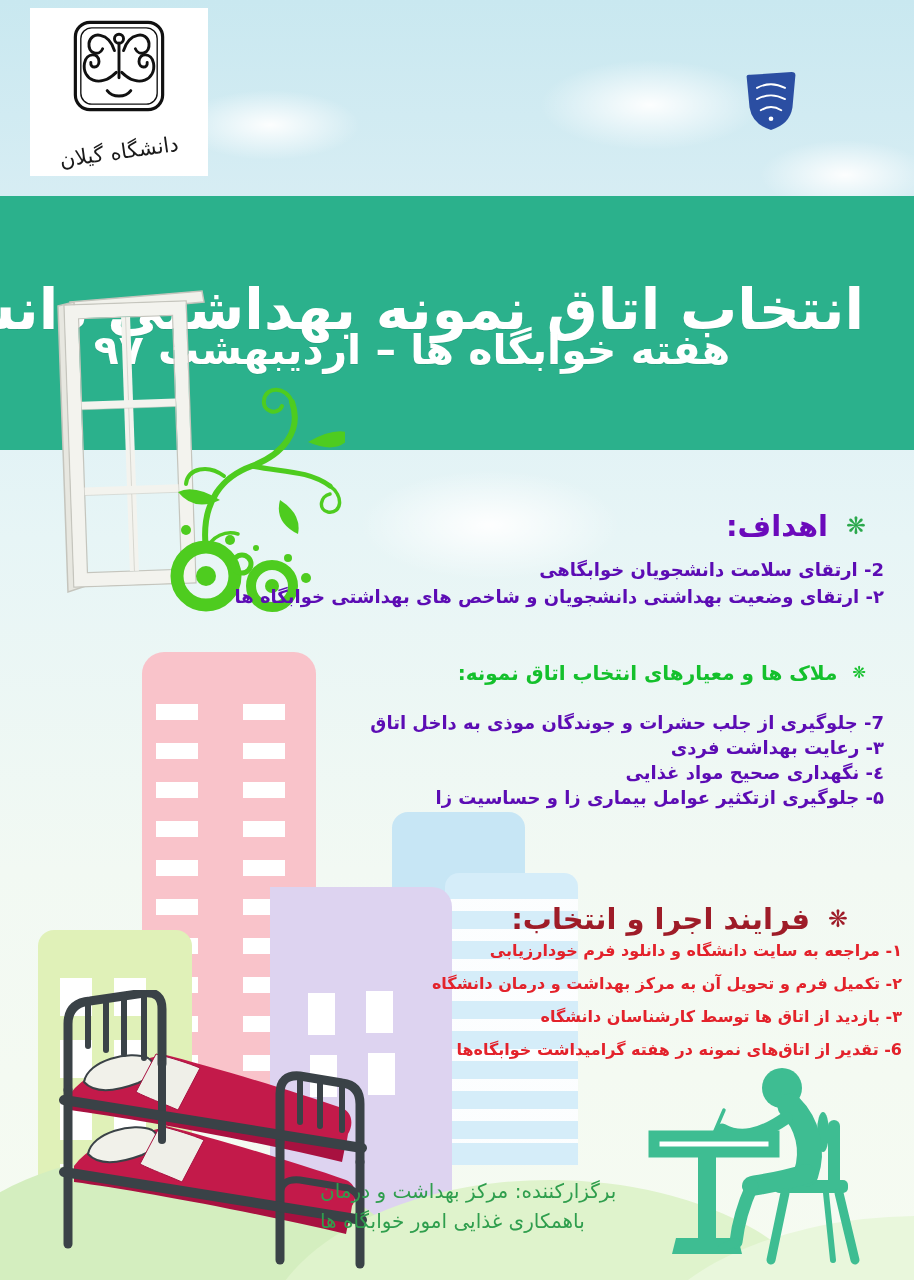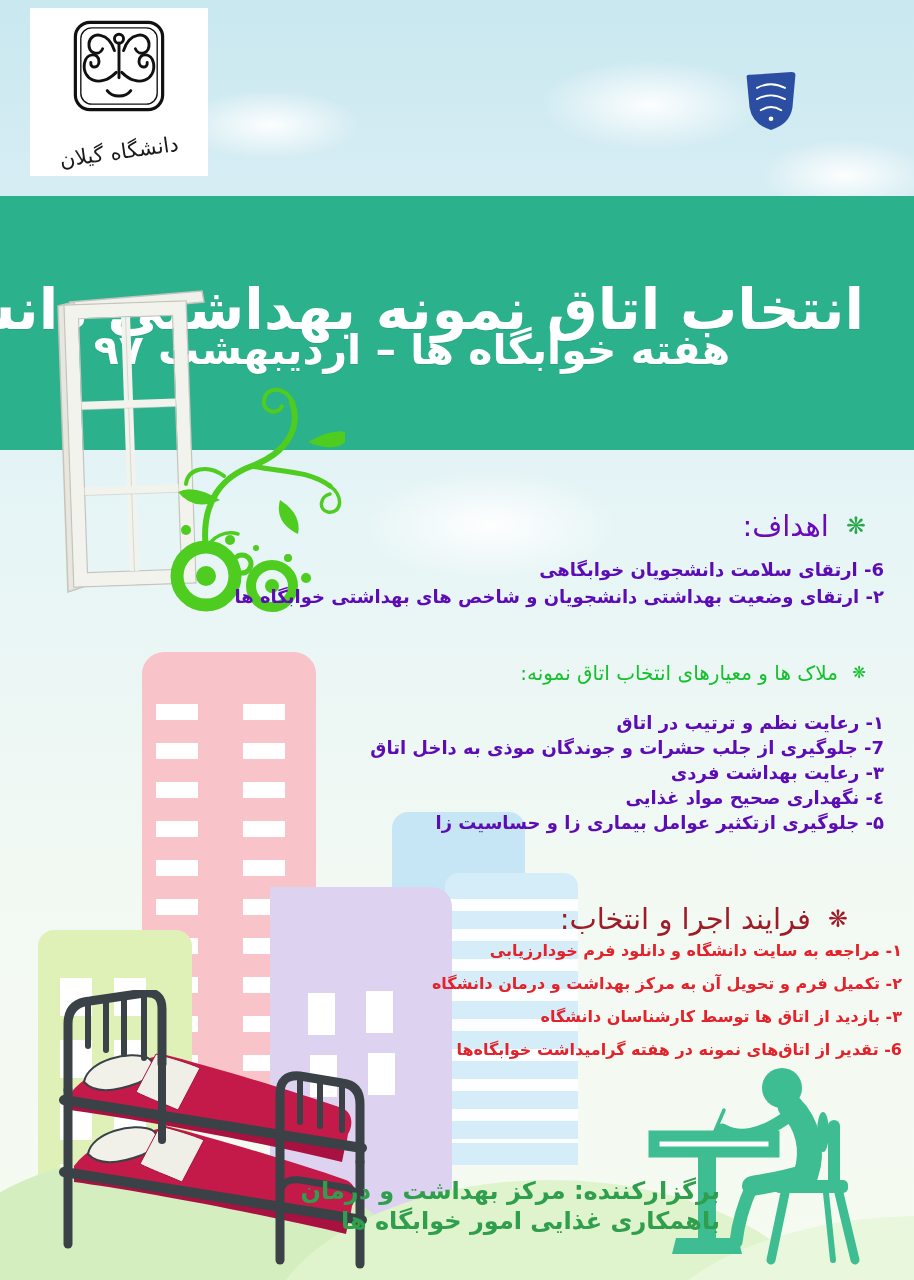--- a/index.html
+++ b/index.html
@@ -38,34 +38,34 @@
   #hill3{left:630px;top:1216px;width:580px;height:320px;background:#E9F7DC;}
   
   .illus{position:absolute;}
   
   .logo-box{position:absolute;left:30px;top:8px;width:178px;height:168px;background:#fff;}
   .logo-caption{position:absolute;left:0;right:0;bottom:12px;text-align:center;font-size:21px;color:#1a1a1a;
     transform:rotate(-8deg);direction:rtl;}
   .ministry{position:absolute;left:666px;top:70px;width:210px;text-align:center;}
   .ministry-lines{margin-top:6px;font-size:10.5px;font-weight:700;color:#2B4EA2;line-height:15px;direction:rtl;}
   
-  .sec-head{position:absolute;direction:rtl;font-weight:400;white-space:nowrap;}
+  .sec-head{position:absolute;direction:rtl;font-weight:700;white-space:nowrap;}
   .sec-head .ast{font-size:.82em;margin-left:8px;vertical-align:2px;}
   .items{position:absolute;direction:rtl;text-align:right;font-weight:700;white-space:nowrap;}
   #goals-head{top:509px;right:48px;font-size:29px;color:#6B0ABB;}
   #goals-head .ast{color:#2BA84C;}
   #goals-items{top:556px;right:30px;font-size:18px;line-height:27px;color:#5C0CB4;}
   #criteria-head{top:661px;right:48px;font-size:20px;color:#14C02C;}
   #criteria-head .ast{color:#14C02C;}
   #criteria-items{top:710px;right:30px;font-size:18px;line-height:25px;color:#5C0CB4;}
   #process-head{top:884px;right:66px;font-size:29px;color:#9E1C28;margin-top:18px;}
   #process-head .ast{color:#9E1C28;}
   #process-items{top:934px;right:12px;font-size:16px;line-height:33px;color:#E3222B;}
-  #footer-block{position:absolute;left:320px;width:400px;top:1176px;text-align:right;direction:rtl;
-    color:#2F9E4D;font-weight:700;font-size:24px;line-height:30px;white-space:nowrap;}
+  #footer-block{position:absolute;left:320px;width:400px;top:1176px;text-align:left;direction:rtl;
+    color:#2F9E4D;font-weight:400;font-size:20px;line-height:30px;white-space:nowrap;}
 </style>
 </head>
 <body>
 
 <div class="poster">
 
   <span class="cloud" style="left:540px;top:60px;width:220px;height:90px;"></span>
   <span class="cloud" style="left:180px;top:90px;width:180px;height:70px;"></span>
   <span class="cloud" style="left:760px;top:140px;width:170px;height:70px;"></span>
   <span class="cloud" style="left:360px;top:470px;width:260px;height:110px;"></span>
@@ -226,30 +226,29 @@
       </g>
       <circle cx="30" cy="52" r="2.5" fill="#FFFFFF"></circle>
     </svg>
   </div>
 
   <div class="sec-head" id="goals-head">
     <span class="ast">❋</span>
     <span>اهداف:</span>
   </div>
   <div class="items" id="goals-items">
-    <div>6- ارتقای سلامت دانشجویان خوابگاهی</div>
+    <div>2- ارتقای سلامت دانشجویان خوابگاهی</div>
     <div>۲- ارتقای وضعیت بهداشتی دانشجویان و شاخص های بهداشتی خوابگاه ها</div>
   </div>
 
   <div class="sec-head" id="criteria-head">
     <span class="ast">❋</span>
     <span>ملاک ها و معیارهای انتخاب اتاق نمونه:</span>
   </div>
   <div class="items" id="criteria-items">
-    <div>۱- رعایت نظم و ترتیب در اتاق</div>
     <div>7- جلوگیری از جلب حشرات و جوندگان موذی به داخل اتاق</div>
     <div>۳- رعایت بهداشت فردی</div>
     <div>٤- نگهداری صحیح مواد غذایی</div>
     <div>۵- جلوگیری ازتکثیر عوامل بیماری زا و حساسیت زا</div>
   </div>
 
   <div class="sec-head" id="process-head">
     <span class="ast">❋</span>
     <span>فرایند اجرا و انتخاب:</span>
   </div>

